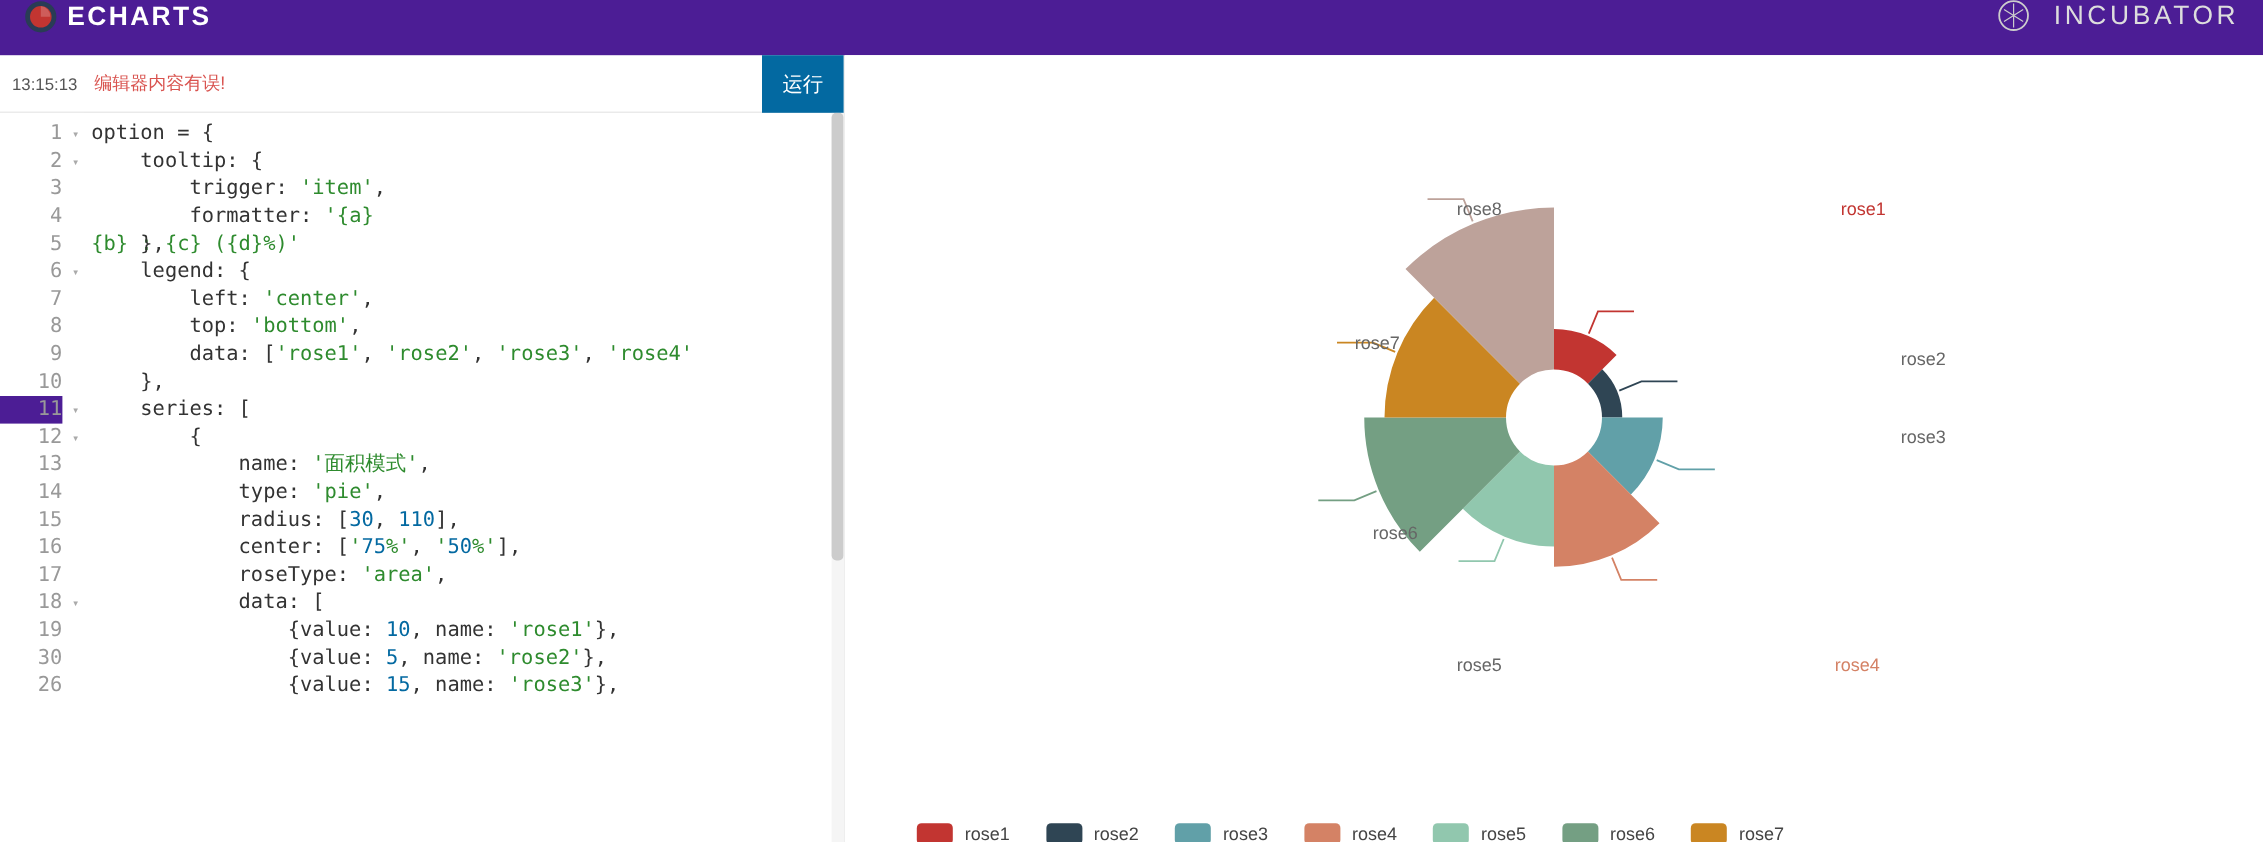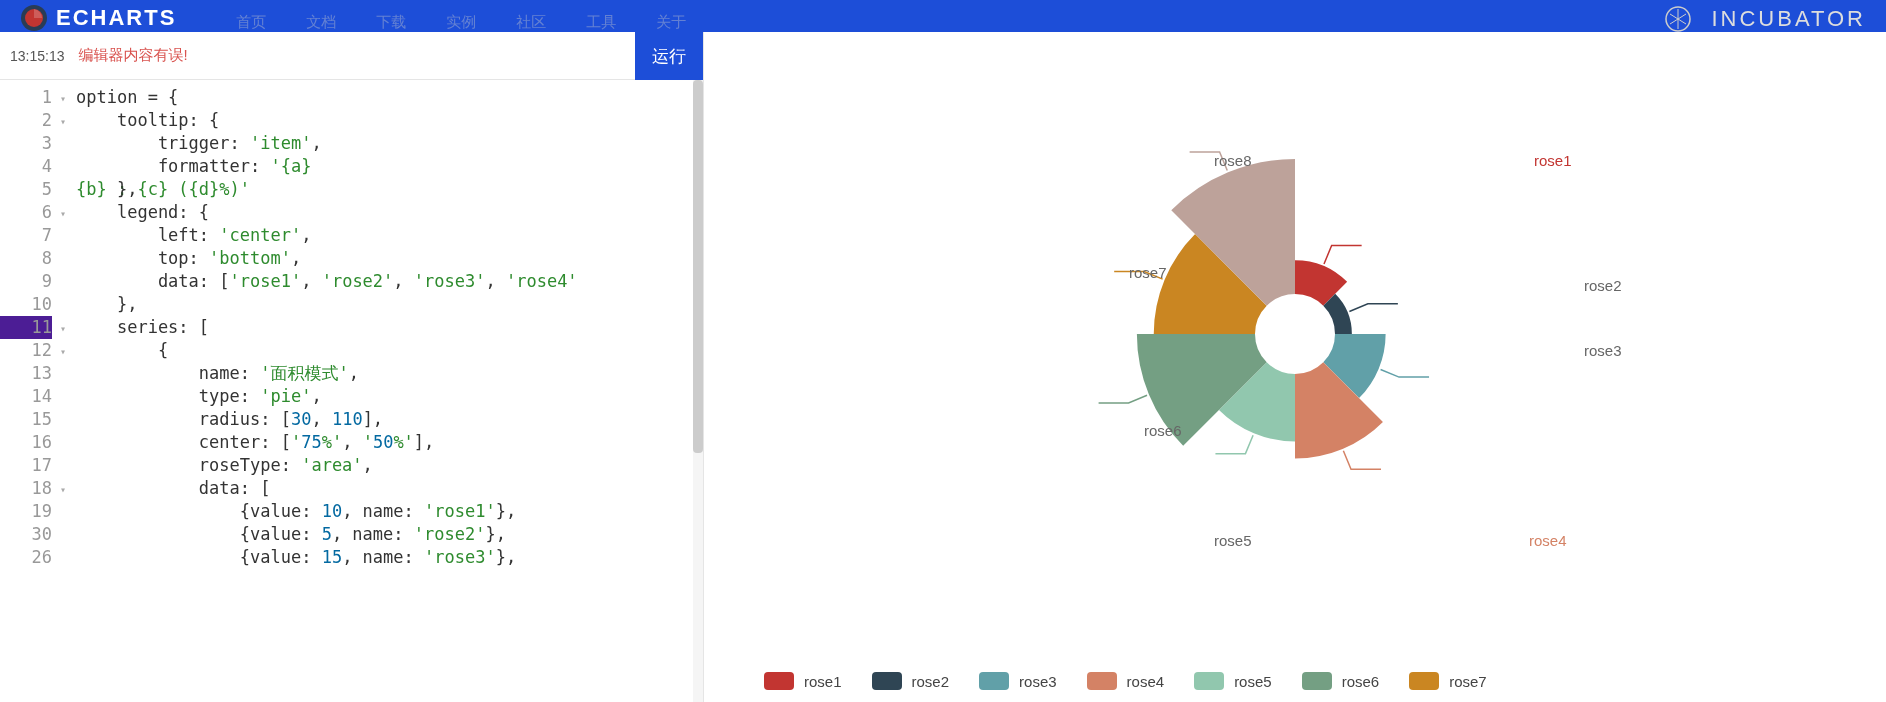--- a/index.html
+++ b/index.html
@@ -1,32 +1,32 @@
 <!DOCTYPE html>
 <html><head>
 <meta charset="utf-8">
 <style>
 * { margin: 0; padding: 0; box-sizing: border-box; }
 html, body { width: 1886px; height: 702px; font-family: Arial, "Microsoft YaHei", sans-serif; overflow: hidden; background: #fff; }
 
-.topbar { height: 32px; background: #1d4ed8; display: flex; align-items: flex-end; padding: 0 20px; color: #fff; position: relative; }
+.topbar { height: 46px; background: #4c1d95; display: flex; align-items: flex-start; padding: 0 20px; color: #fff; position: relative; }
 .topbar .logo { display: flex; align-items: center; font-size: 22px; font-weight: bold; letter-spacing: 2px; }
 .topbar .logo svg { margin-right: 8px; }
 .topbar .nav { display: flex; margin-left: 60px; gap: 40px; font-size: 15px; color: #ccc; }
 .topbar .nav span { opacity: 0.4; cursor: pointer; }
 .topbar .incubator { position: absolute; right: 20px; display: flex; align-items: center; font-size: 22px; letter-spacing: 3px; color: #ddd; font-weight: 300; gap: 12px; }
 .topbar .incubator svg { margin-right: 8px; }
 
 .main { display: flex; height: 670px; }
 
 .editor-pane { width: 704px; display: flex; flex-direction: column; border-right: 1px solid #e5e5e5; }
 .editor-header { height: 48px; display: flex; align-items: center; padding-left: 10px; position: relative; border-bottom: 1px solid #e5e5e5; }
 .timestamp { font-size: 14px; color: #555; margin-right: 14px; }
 .error-msg { font-size: 15px; color: #d9534f; text-align: right; }
-.run-btn { position: absolute; right: 0; top: 0; height: 48px; width: 68px; background: #1d4ed8; color: #fff; border: none; font-size: 17px; cursor: pointer; }
+.run-btn { position: absolute; right: 0; top: 0; height: 48px; width: 68px; background: #0369a1; color: #fff; border: none; font-size: 17px; cursor: pointer; }
 
 .code-area { flex: 1; display: flex; font-family: Consolas, Monaco, monospace; font-size: 17px; line-height: 23px; overflow: hidden; position: relative; }
 .gutter { width: 70px; background: #fff; color: #999; text-align: right; padding: 6px 18px 6px 0; user-select: none; position: relative; }
 .gutter .ln { height: 23px; position: relative; }
 .gutter .fold::after { content: "▾"; position: absolute; right: -14px; top: 1px; font-size: 10px; color: #aaa; }
 .code { flex: 1; padding: 6px 0 6px 6px; white-space: pre; color: #333; position: relative; }
 .code .line { height: 23px; }
 .code .hl { background: #f0f0f0; position: absolute; left: 0; right: 0; height: 23px; z-index: -1; }
 .gutter .hl-g { background: #4c1d95; }
 .tok-str { color: #2e8b2e; }
@@ -48,29 +48,20 @@
 
 <div class="topbar">
   <div class="logo">
     <svg width="28" height="28" viewBox="0 0 28 28">
       <circle cx="14" cy="14" r="13" fill="#293c55"></circle>
       <circle cx="14" cy="14" r="9" fill="#c23531"></circle>
       <path d="M14 5 A9 9 0 0 1 22 14 L14 14 Z" fill="#fff" opacity="0.2"></path>
     </svg>
     <span>ECHARTS</span>
   </div>
-  <div class="nav" id="top-nav">
-      <span>首页</span>
-      <span>文档</span>
-      <span>下载</span>
-      <span>实例</span>
-      <span>社区</span>
-      <span>工具</span>
-      <span>关于</span>
-    </div>
   <div class="incubator">
     <svg width="26" height="26" viewBox="0 0 26 26">
       <circle cx="13" cy="13" r="12" fill="none" stroke="#ccc" stroke-width="1.5"></circle>
       <path d="M13 3 L13 23 M5 8 L21 18 M5 18 L21 8" stroke="#ccc" stroke-width="1"></path>
     </svg>
     <span>INCUBATOR</span>
   </div>
 </div>
 
 <div class="main">

